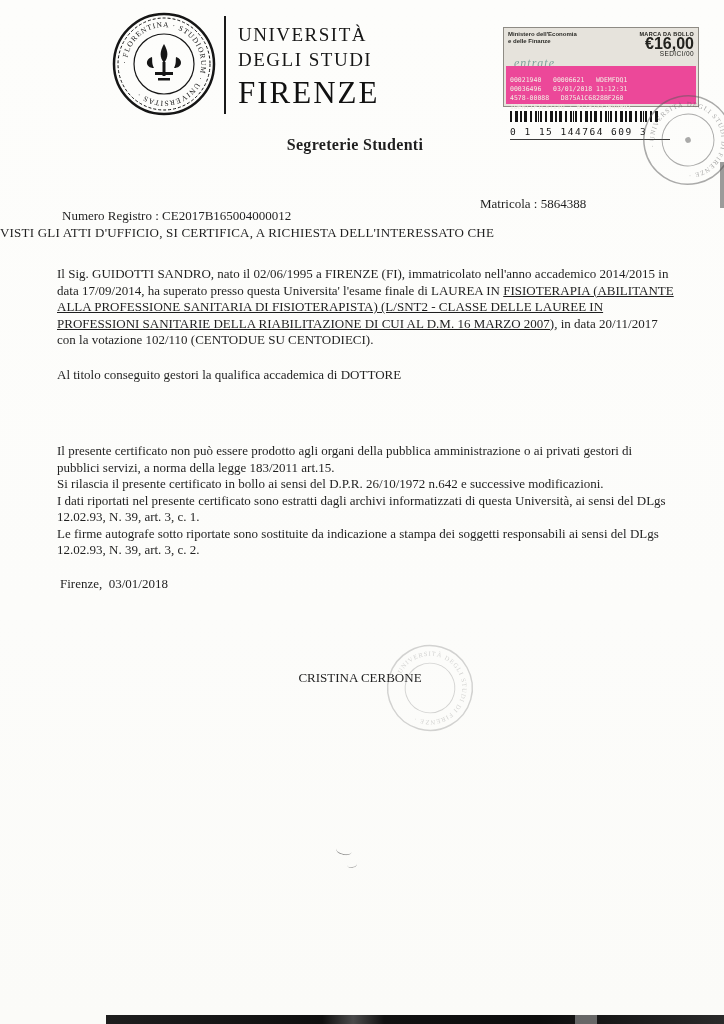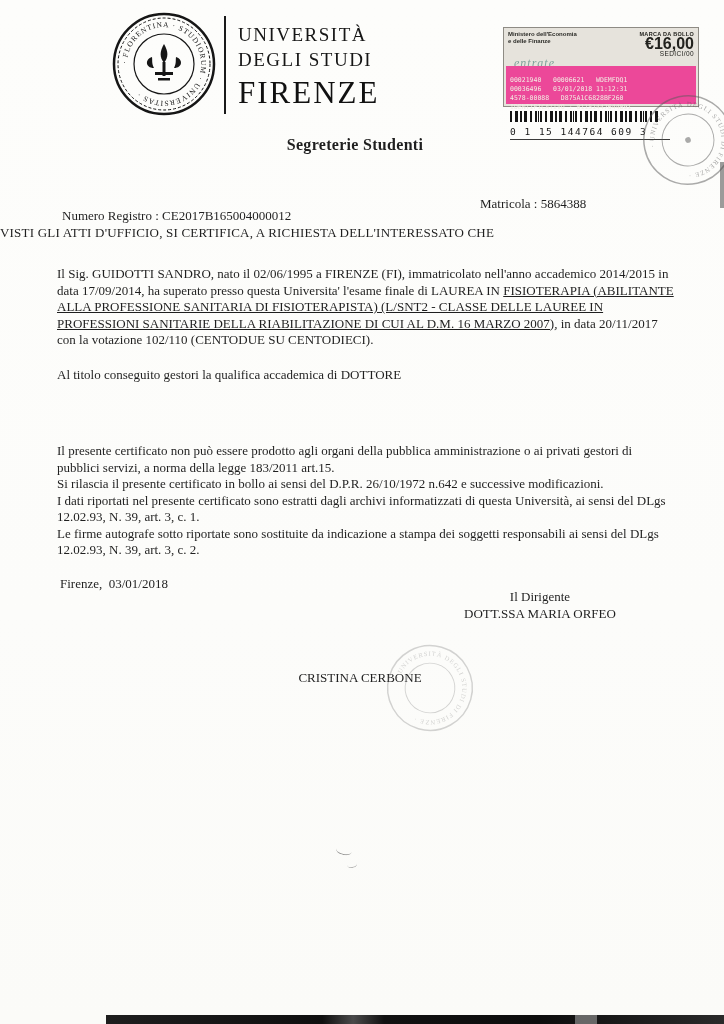--- a/index.html
+++ b/index.html
@@ -161,24 +161,20 @@
 
   <div class="legal-block">
     <p>Il presente certificato non può essere prodotto agli organi della pubblica amministrazione o ai privati gestori di pubblici servizi, a norma della legge 183/2011 art.15.</p>
     <p>Si rilascia il presente certificato in bollo ai sensi del D.P.R. 26/10/1972 n.642 e successive modificazioni.</p>
     <p>I dati riportati nel presente certificato sono estratti dagli archivi informatizzati di questa Università, ai sensi del DLgs 12.02.93, N. 39, art. 3, c. 1.</p>
     <p>Le firme autografe sotto riportate sono sostituite da indicazione a stampa dei soggetti responsabili ai sensi del DLgs 12.02.93, N. 39, art. 3, c. 2.</p>
   </div>
 
   <div class="place-date">Firenze,&nbsp; 03/01/2018</div>
 
-  <div class="sig-right">
-    <div>Il Dirigente</div>
-    <div>DOTT.SSA MARIA ORFEO</div>
-  </div>
 
   <div class="sig-center">
     <div>CRISTINA CERBONE</div>
   </div>
 
   <svg class="round-stamp-bottom" width="92" height="92" viewBox="0 0 100 100">
     <defs>
       <path id="stamp2circ" d="M50,50 m-35,0 a35,35 0 1,1 70,0 a35,35 0 1,1 -70,0"></path>
     </defs>
     <circle cx="50" cy="50" r="46" fill="none" stroke="#6a6a6a" stroke-width="1.6"></circle>

